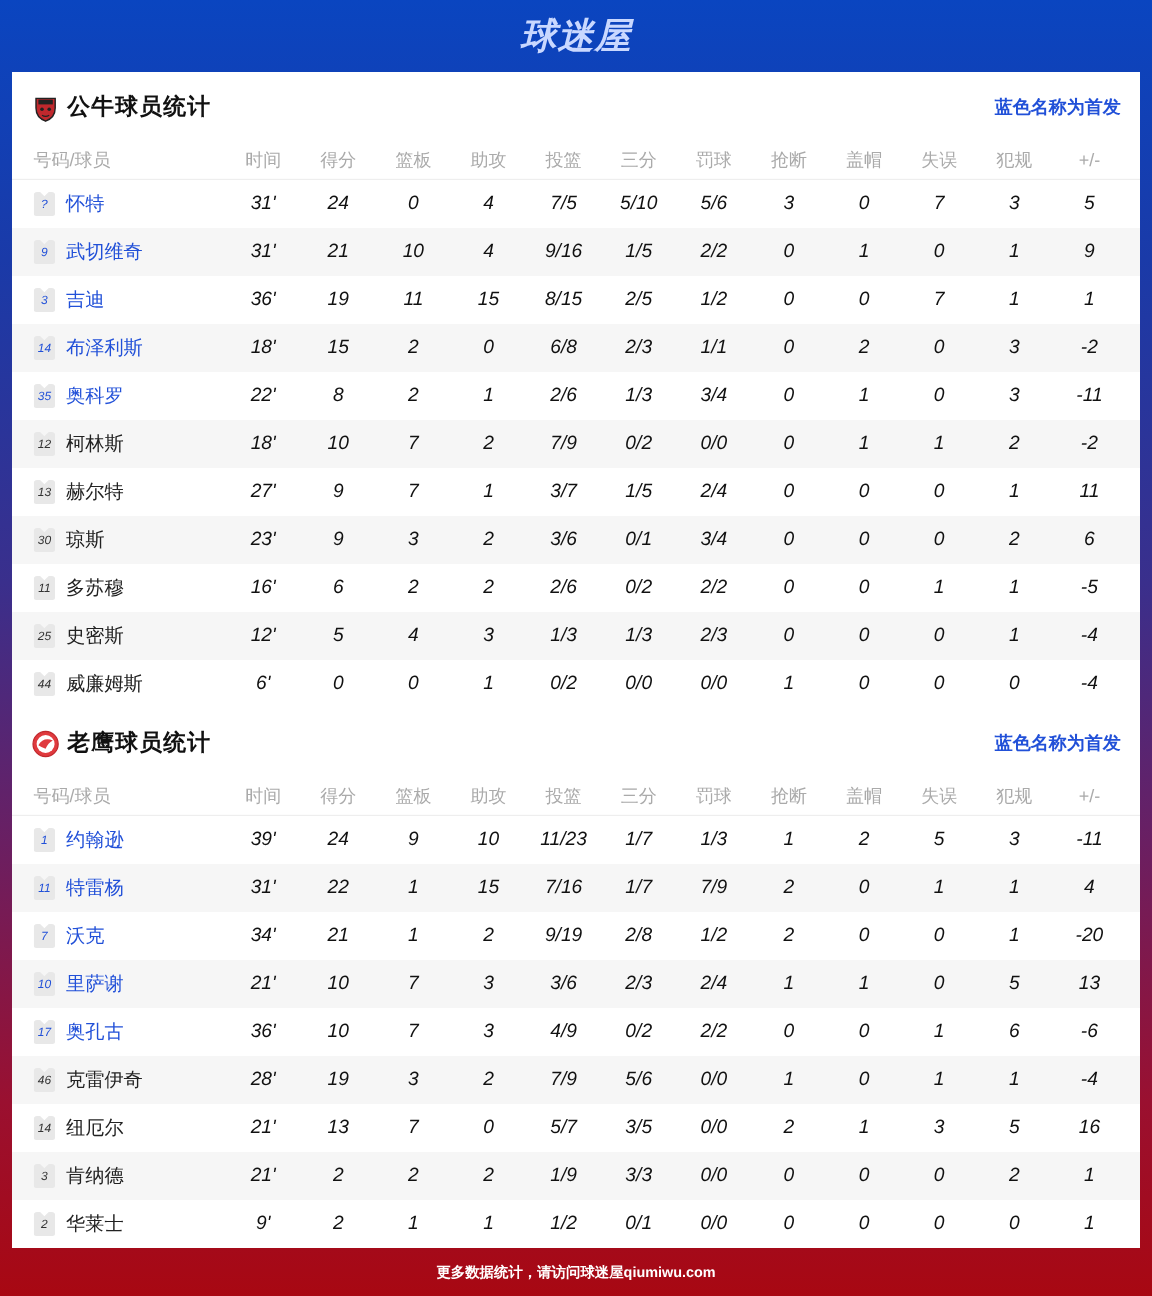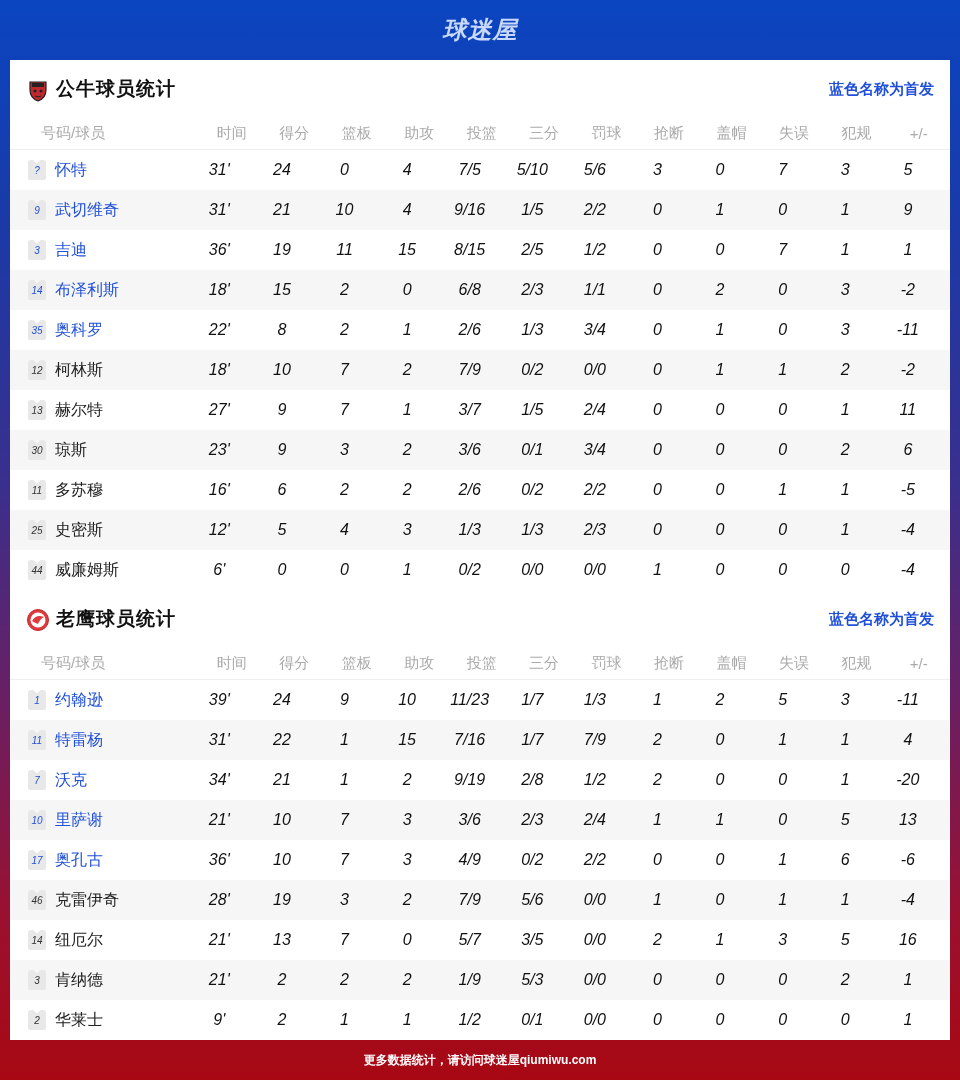--- a/index.html
+++ b/index.html
@@ -8,39 +8,39 @@
     font-family: "Liberation Sans", "DejaVu Sans", sans-serif;
     background: linear-gradient(180deg, #0a45c0 0%, #1a3aa8 20%, #3a2f8c 45%, #6a1f62 65%, #9a1030 85%, #a80812 100%);
     position: relative;
   }
   .topbar {
     height: 60px;
     display: flex; align-items: center; justify-content: center;
   }
   .brand {
     font-family: "DejaVu Sans", sans-serif;
-    font-size: 24px; font-weight: bold; font-style: italic;
+    font-size: 30px; font-weight: bold; font-style: italic;
     color: #c9d8ff; letter-spacing: 1px;
     position: relative;
   }
   .card {
     position: absolute; left: 10px; top: 60px; width: 940px; height: 980px;
     background: #ffffff;
   }
   .section-head {
     height: 58px; display: flex; align-items: center; justify-content: space-between;
     padding: 0 16px 0 16px;
   }
   .team-title { display: flex; align-items: flex-end; gap: 6px; }
   .team-logo { width: 24px; height: 24px; display: inline-block; }
   .team-name { font-size: 19px; font-weight: bold; color: #111; letter-spacing: 1px; }
   .starter-note { font-size: 15px; color: #2150d8; font-weight: bold; }
   .col-head {
     display: flex; align-items: center; height: 32px;
-    border-bottom: 1px solid #eeeeee; color: #aaaaaa; font-size: 15px; padding-left: 13px;
+    border-bottom: 1px solid #eeeeee; color: #aaaaaa; font-size: 15px;
   }
   .row { display: flex; align-items: center; height: 40px; font-size: 16px; color: #111; }
   .row.alt { background: #f6f6f6; }
   .c-player { width: 178px; padding-left: 18px; display: flex; align-items: center; }
   .c-stat { width: 62.6px; text-align: center; font-style: italic; }
   .col-head .c-stat { font-style: normal; }
   .jersey {
     width: 18px; height: 20px; background: #e8e8e8; border-radius: 3px 3px 2px 2px;
     font-size: 10px; display: inline-flex; align-items: center; justify-content: center;
     margin-right: 9px; color: #333; font-style: italic;
@@ -449,21 +449,21 @@
       <div class="row alt">
         <div class="c-player">
           <span class="jersey">3</span>
           <span class="pname">肯纳德</span>
         </div>
         <div class="c-stat">21'</div>
         <div class="c-stat">2</div>
         <div class="c-stat">2</div>
         <div class="c-stat">2</div>
         <div class="c-stat">1/9</div>
-        <div class="c-stat">5/3</div>
+        <div class="c-stat">3/3</div>
         <div class="c-stat">0/0</div>
         <div class="c-stat">0</div>
         <div class="c-stat">0</div>
         <div class="c-stat">0</div>
         <div class="c-stat">2</div>
         <div class="c-stat">1</div>
       </div>
       <div class="row">
         <div class="c-player">
           <span class="jersey">2</span>

